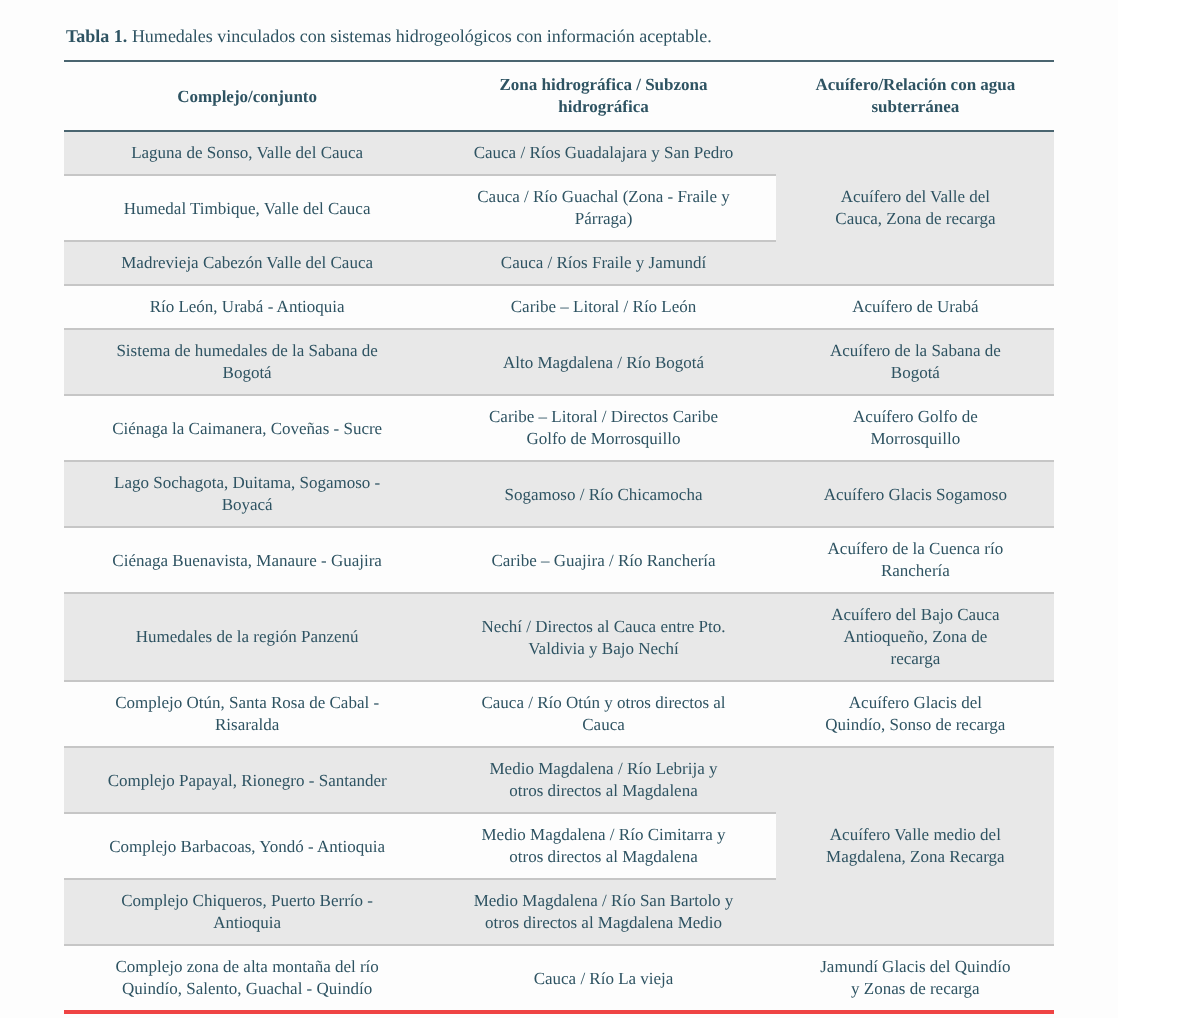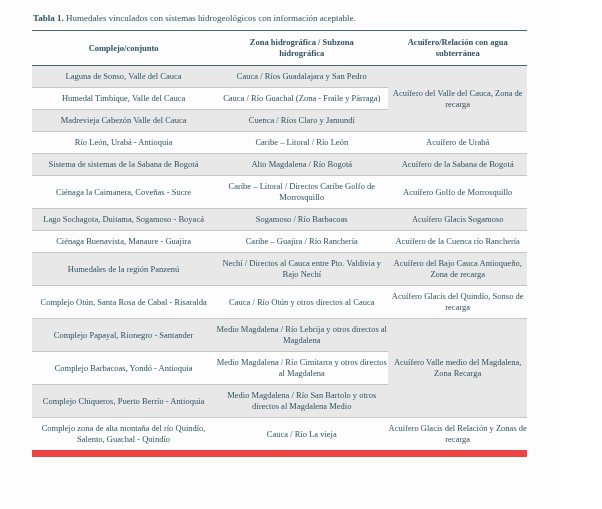--- a/index.html
+++ b/index.html
@@ -24,40 +24,40 @@
     color: #2e5362;
   }
   .caption .cap-label {
     font-weight: bold;
   }
   table.wetlands {
     width: 100%;
     border-collapse: collapse;
     table-layout: fixed;
     border-top: 1px solid #4a6570;
-    border-bottom: 7px solid #ef4444;
+    border-bottom: 2px solid #ef4444;
     font-size: 8.5px;
     line-height: 11px;
     color: #2e5362;
   }
   col.c1 { width: 37%; }
   col.c2 { width: 35%; }
   col.c3 { width: 28%; }
   thead th {
     font-weight: bold;
     text-align: center;
     vertical-align: middle;
     padding: 6px 14px;
     border-bottom: 1px solid #4a6570;
     background: #fdfdfd;
   }
   tbody td {
     text-align: center;
     vertical-align: middle;
-    padding: 5px 0;
+    padding: 5px 21px;
     border-top: 1px solid #c6c6c6;
     background: transparent;
   }
   tbody tr:first-child td {
     border-top: none;
   }
   
   tbody tr:nth-child(odd) {
     background: #e8e8e8;
   }
@@ -90,40 +90,40 @@
         <td>Laguna de Sonso, Valle del Cauca</td>
         <td>Cauca / Ríos Guadalajara y San Pedro</td>
         <td rowspan="3">Acuífero del Valle del Cauca, Zona de recarga</td>
       </tr>
       <tr>
         <td>Humedal Timbique, Valle del Cauca</td>
         <td>Cauca / Río Guachal (Zona - Fraile y Párraga)</td>
       </tr>
       <tr>
         <td>Madrevieja Cabezón Valle del Cauca</td>
-        <td>Cuenca / Ríos Claro y Jamundí</td>
+        <td>Cauca / Ríos Fraile y Jamundí</td>
       </tr>
       <tr>
         <td>Río León, Urabá - Antioquia</td>
         <td>Caribe – Litoral / Río León</td>
         <td>Acuífero de Urabá</td>
       </tr>
       <tr>
-        <td>Sistema de sistemas de la Sabana de Bogotá</td>
+        <td>Sistema de humedales de la Sabana de Bogotá</td>
         <td>Alto Magdalena / Río Bogotá</td>
         <td>Acuífero de la Sabana de Bogotá</td>
       </tr>
       <tr>
         <td>Ciénaga la Caimanera, Coveñas - Sucre</td>
         <td>Caribe – Litoral / Directos Caribe Golfo de Morrosquillo</td>
         <td>Acuífero Golfo de Morrosquillo</td>
       </tr>
       <tr>
         <td>Lago Sochagota, Duitama, Sogamoso - Boyacá</td>
-        <td>Sogamoso / Río Barbacoas</td>
+        <td>Sogamoso / Río Chicamocha</td>
         <td>Acuífero Glacis Sogamoso</td>
       </tr>
       <tr>
         <td>Ciénaga Buenavista, Manaure - Guajira</td>
         <td>Caribe – Guajira / Río Ranchería</td>
         <td>Acuífero de la Cuenca río Ranchería</td>
       </tr>
       <tr>
         <td>Humedales de la región Panzenú</td>
         <td>Nechí / Directos al Cauca entre Pto. Valdivia y Bajo Nechí</td>
@@ -143,18 +143,18 @@
         <td>Complejo Barbacoas, Yondó - Antioquia</td>
         <td>Medio Magdalena / Río Cimitarra y otros directos al Magdalena</td>
       </tr>
       <tr>
         <td>Complejo Chiqueros, Puerto Berrío - Antioquia</td>
         <td>Medio Magdalena / Río San Bartolo y otros directos al Magdalena Medio</td>
       </tr>
       <tr>
         <td>Complejo zona de alta montaña del río Quindío, Salento, Guachal - Quindío</td>
         <td>Cauca / Río La vieja</td>
-        <td>Acuífero Glacis del Relación y Zonas de recarga</td>
+        <td>Jamundí Glacis del Quindío y Zonas de recarga</td>
       </tr>
     </tbody>
   </table>
 
 </div>
 
 </body></html>

